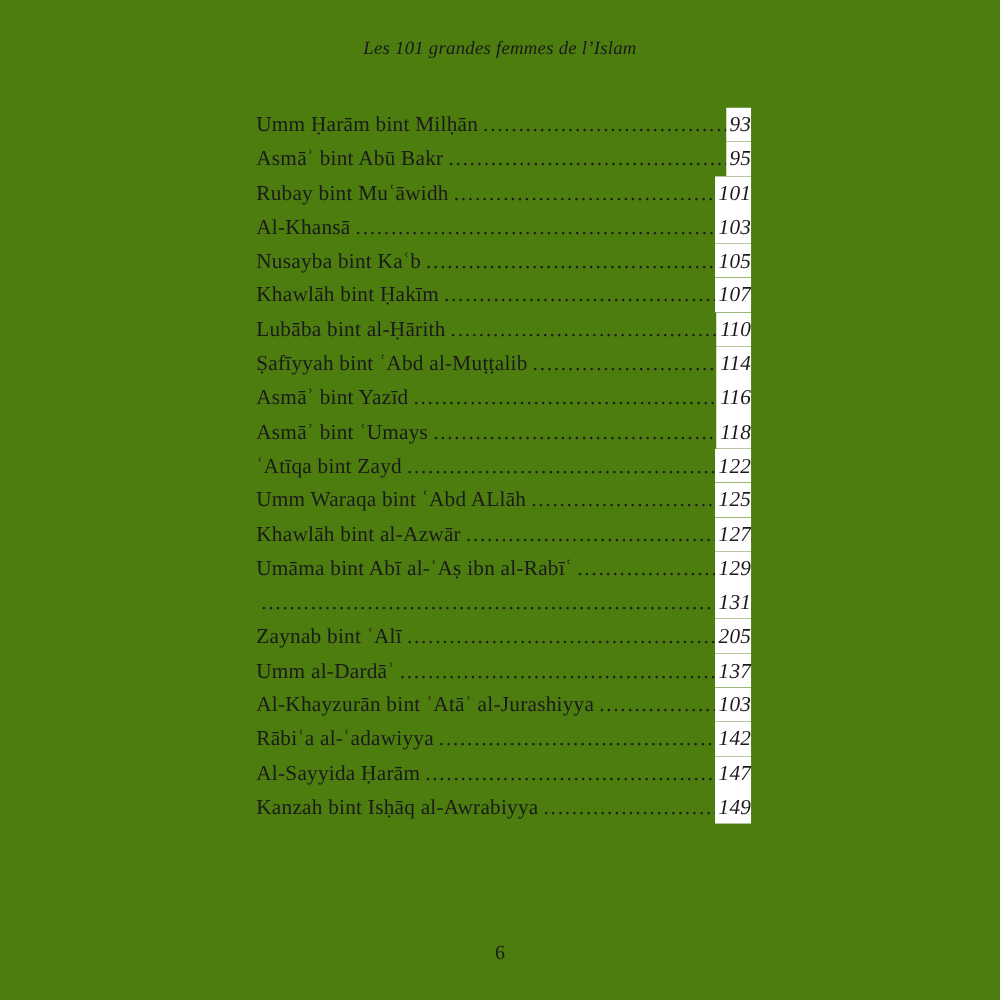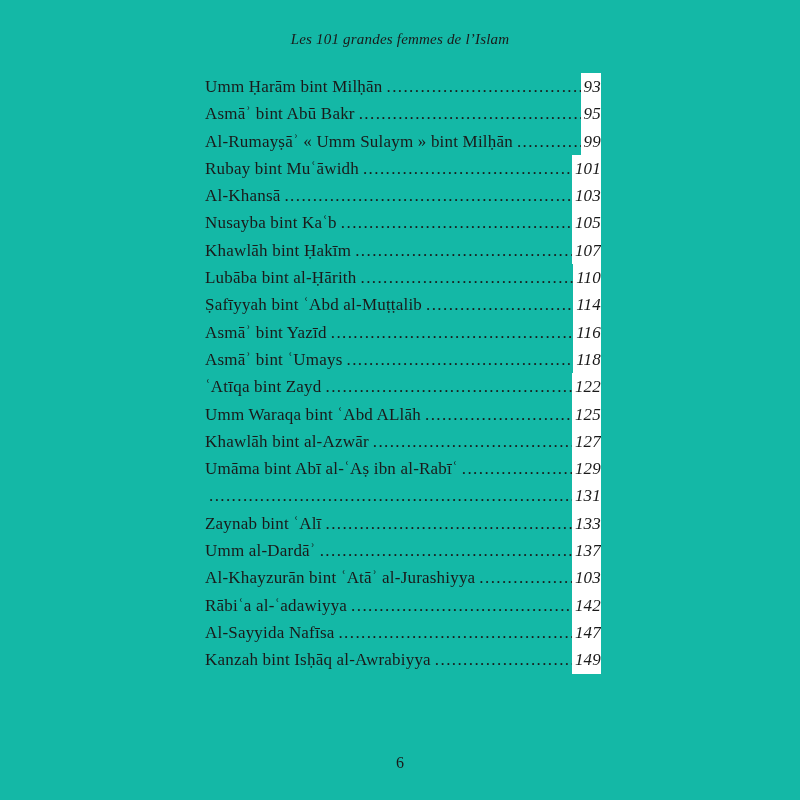--- a/index.html
+++ b/index.html
@@ -4,38 +4,38 @@
 <style>
   html, body {
     margin: 0;
     padding: 0;
     background: #ffffff;
   }
   .page {
     position: relative;
     width: 800px;
     height: 800px;
-    background: #14b8a6;
+    background: #4d7c0f;
     font-family: "Liberation Serif", "DejaVu Serif", serif;
     color: #1a1a1a;
     overflow: hidden;
   }
   .running-header {
     position: absolute;
     top: 31px;
     left: 0;
     width: 100%;
     text-align: center;
     font-style: italic;
     font-size: 15px;
     letter-spacing: 0.2px;
   }
   .toc {
     position: absolute;
-    top: 73px;
+    top: 86px;
     left: 205px;
     width: 396px;
     text-align: right;
   }
   .toc-row {
     position: relative;
     height: 27.3px;
     line-height: 27.3px;
     font-size: 17px;
     letter-spacing: 0.2px;
@@ -81,24 +81,20 @@
   <div class="toc-row">
     <span class="toc-title">Umm Ḥarām bint Milḥān</span><span class="toc-dots"></span>
     <span class="toc-page">93</span>
   </div>
 
   <div class="toc-row">
     <span class="toc-title">Asmāʾ bint Abū Bakr</span><span class="toc-dots"></span>
     <span class="toc-page">95</span>
   </div>
 
-  <div class="toc-row">
-    <span class="toc-title">Al-Rumayṣāʾ « Umm Sulaym » bint Milḥān</span><span class="toc-dots"></span>
-    <span class="toc-page">99</span>
-  </div>
 
   <div class="toc-row">
     <span class="toc-title">Rubay bint Muʿāwidh</span><span class="toc-dots"></span>
     <span class="toc-page">101</span>
   </div>
 
   <div class="toc-row">
     <span class="toc-title">Al-Khansā</span><span class="toc-dots"></span>
     <span class="toc-page">103</span>
   </div>
@@ -154,41 +150,41 @@
     <span class="toc-page">129</span>
   </div>
 
   <div class="toc-row">
     <span class="toc-dots"></span>
     <span class="toc-page">131</span>
   </div>
 
   <div class="toc-row">
     <span class="toc-title">Zaynab bint ʿAlī</span><span class="toc-dots"></span>
-    <span class="toc-page">133</span>
+    <span class="toc-page">205</span>
   </div>
 
   <div class="toc-row">
     <span class="toc-title">Umm al-Dardāʾ</span><span class="toc-dots"></span>
     <span class="toc-page">137</span>
   </div>
 
   <div class="toc-row">
     <span class="toc-title">Al-Khayzurān bint ʿAtāʾ al-Jurashiyya</span><span class="toc-dots"></span>
     <span class="toc-page">103</span>
   </div>
 
   <div class="toc-row">
     <span class="toc-title">Rābiʿa al-ʿadawiyya</span><span class="toc-dots"></span>
     <span class="toc-page">142</span>
   </div>
 
 
   <div class="toc-row">
-    <span class="toc-title">Al-Sayyida Nafīsa</span><span class="toc-dots"></span>
+    <span class="toc-title">Al-Sayyida Ḥarām</span><span class="toc-dots"></span>
     <span class="toc-page">147</span>
   </div>
 
   <div class="toc-row">
     <span class="toc-title">Kanzah bint Isḥāq al-Awrabiyya</span><span class="toc-dots"></span>
     <span class="toc-page">149</span>
   </div>
 </div>
 
   <div class="folio">6</div>

